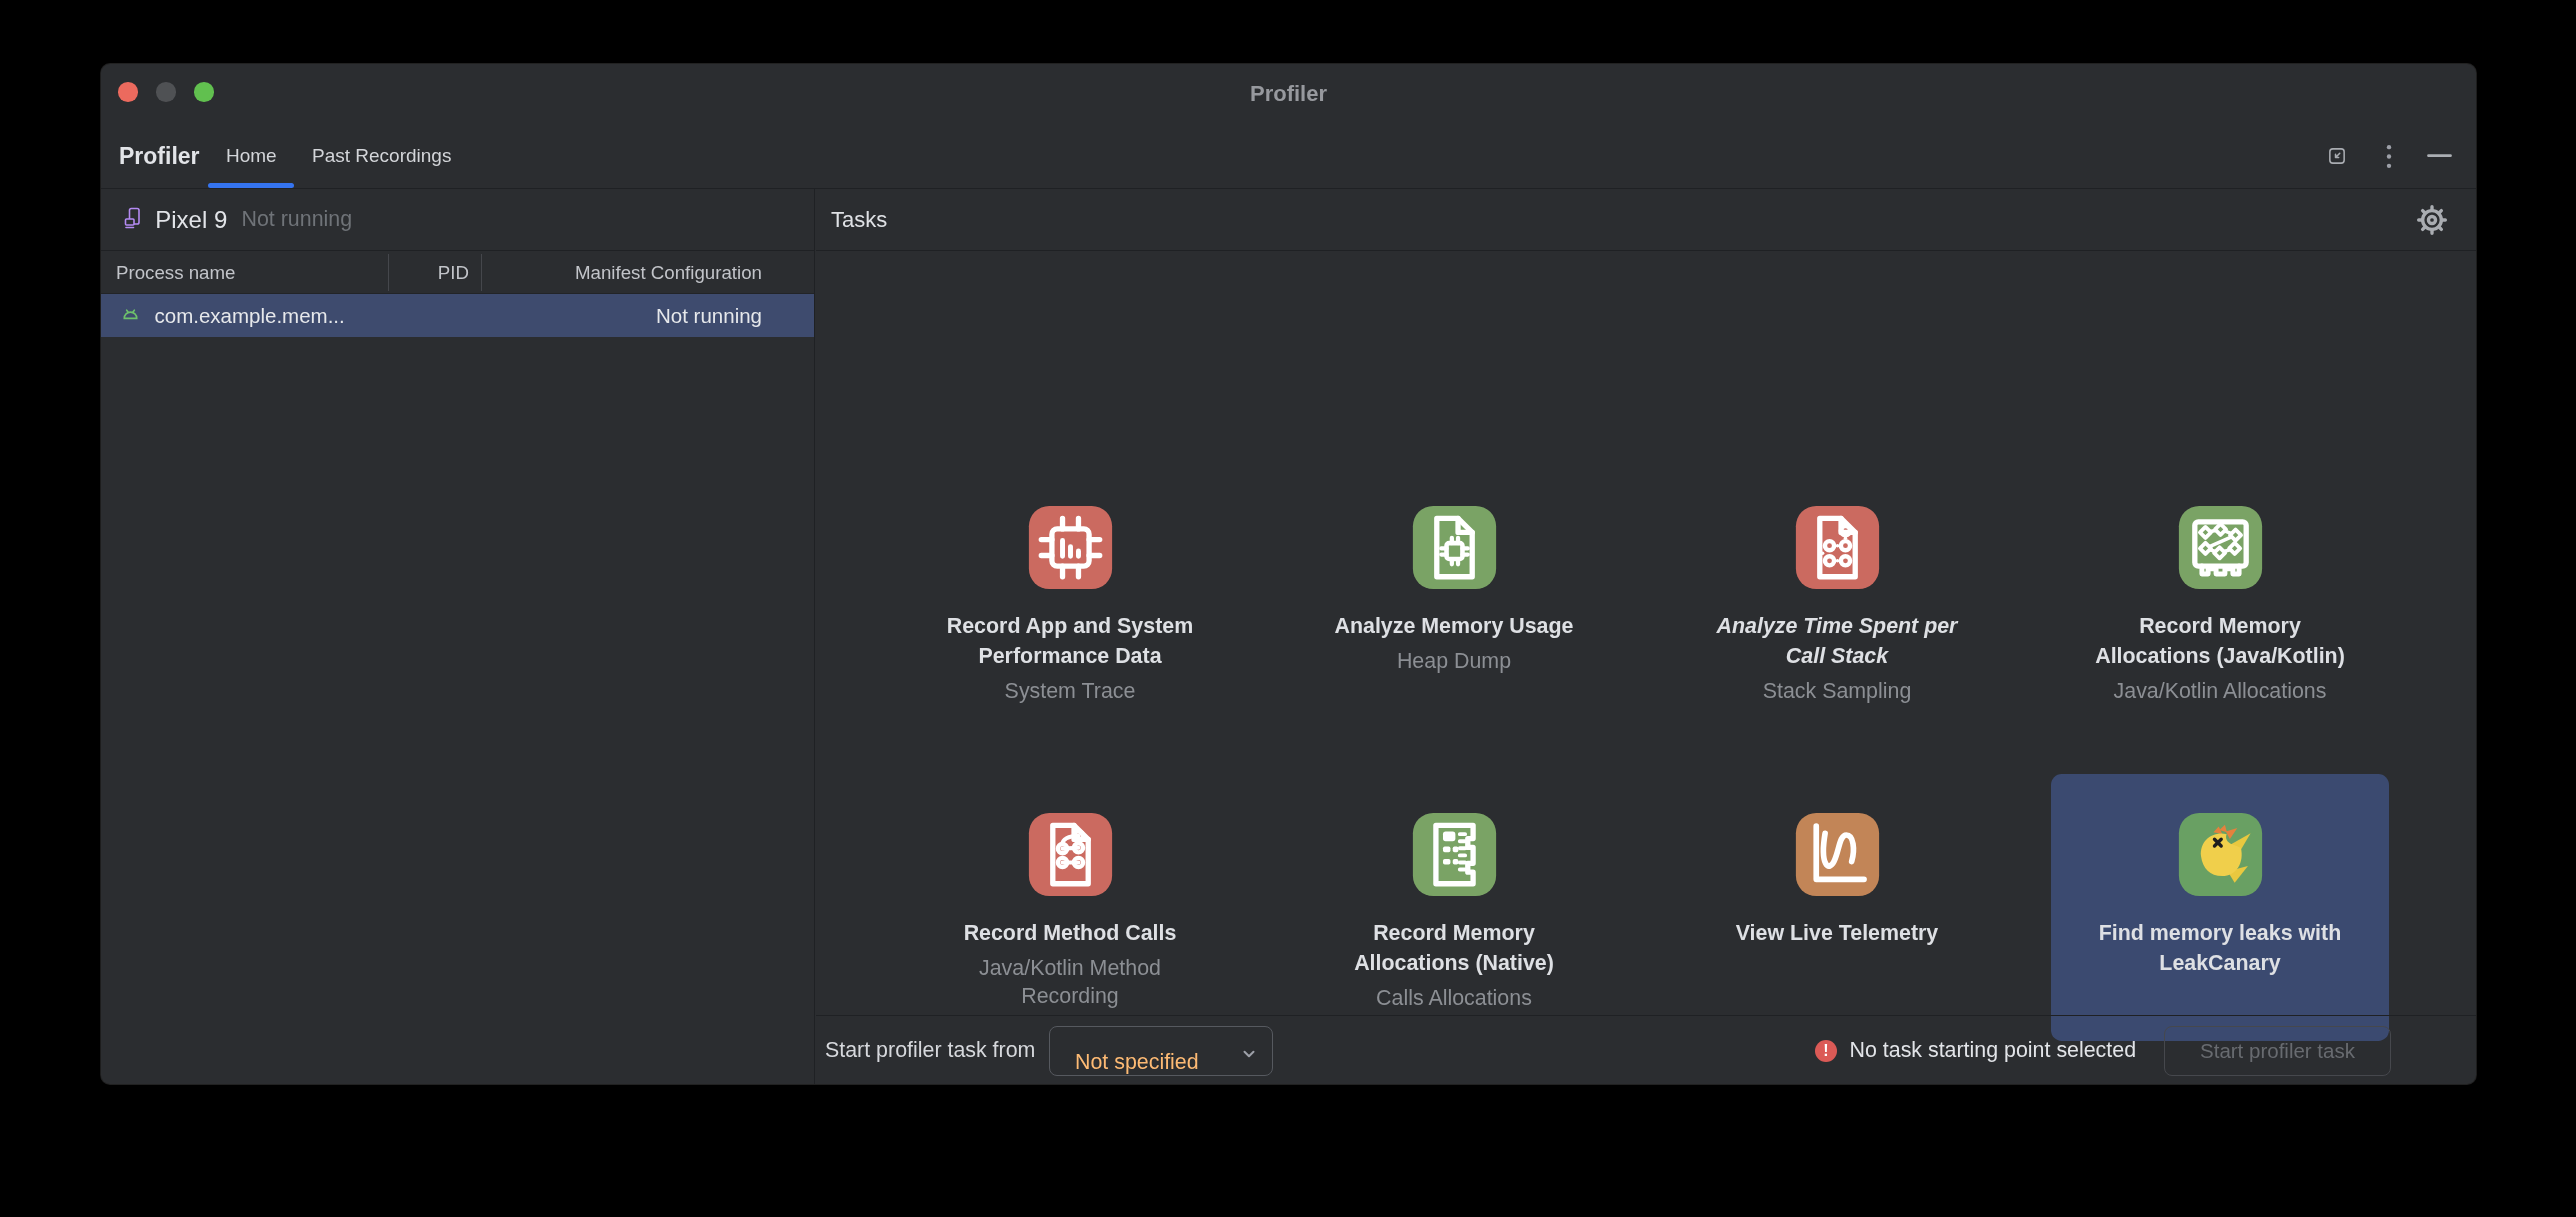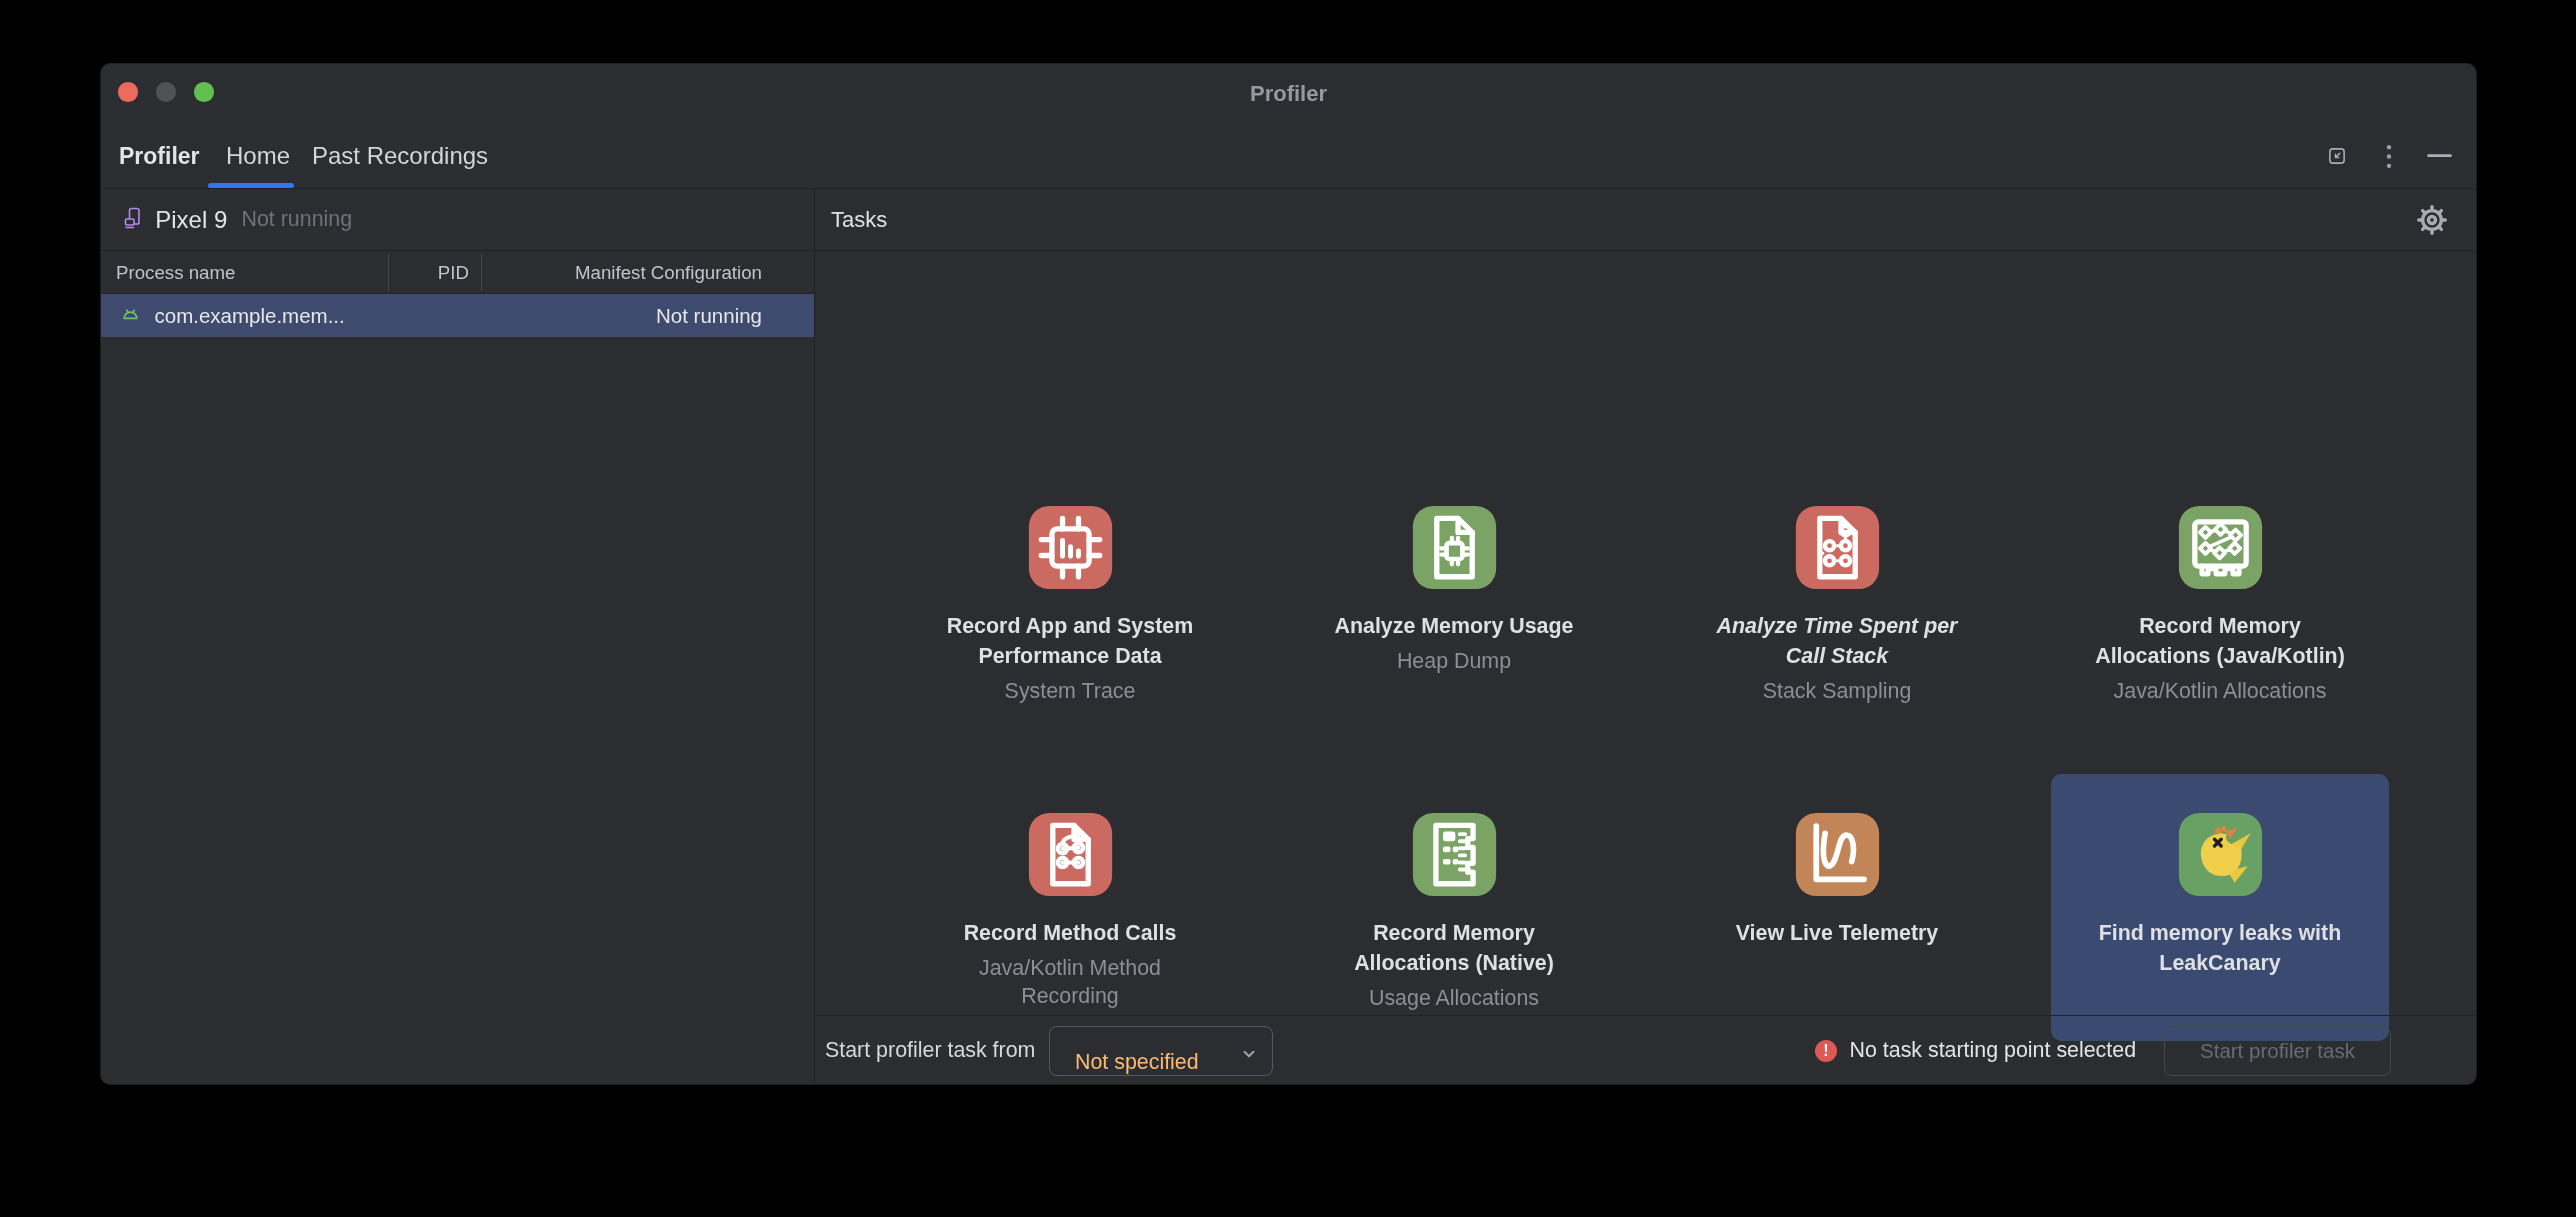--- a/index.html
+++ b/index.html
@@ -19,21 +19,21 @@
   .light.grey { left:55px; background:#4F5154; }
   .light.green { left:93px; background:#61C04F; }
   .win-title { position:absolute; left:0; top:0; width:100%; height:59px;
     display:flex; align-items:center; justify-content:center;
     color:#97999E; font-size:22px; font-weight:bold; }
 
   
   .tabbar { position:absolute; left:0; top:59px; width:100%; height:66px; border-bottom:0.9px solid #1F2124; }
   .tabbar .app-tab { position:absolute; left:18px; top:0; height:66px; display:flex; align-items:center;
     color:#E2E4E8; font-size:23px; font-weight:bold; }
-  .tab { position:absolute; top:0; height:66px; display:flex; align-items:center; color:#D3D5D9; font-size:24px; }
+  .tab { position:absolute; top:0; height:66px; display:flex; align-items:center; color:#D3D5D9; font-size:19px; }
   .tab.home { left:125px; }
   .tab.past { left:211px; }
   .tab-underline { position:absolute; left:107px; top:60px; width:86px; height:5.3px; background:#3574F0; border-radius:2.7px; }
   .winbtn { position:absolute; top:0; height:66px; display:flex; align-items:center; }
   .winbtn.dock { left:2225px; }
   .winbtn.kebab { left:2280px; }
   .winbtn.hide { left:2325px; }
 
   
   .left-panel { position:absolute; left:0; top:125px; width:714px; bottom:0; border-right:0.9px solid #1F2124;padding-left:36px; }
@@ -291,21 +291,21 @@
             <g fill="#fff">
               <rect x="17.5" y="11" width="7" height="5.5" rx="1.5"></rect>
               <rect x="17.5" y="19.5" width="4.2" height="3.2" rx="1"></rect>
               <rect x="23" y="19.5" width="3.2" height="3.2" rx="1"></rect>
               <rect x="17.5" y="26.5" width="4.2" height="3.2" rx="1"></rect>
               <rect x="23" y="26.5" width="3.2" height="3.2" rx="1"></rect>
             </g>
           </svg>
         </span>
         <div class="task-title tw290">Record Memory Allocations (Native)</div>
-        <div class="task-sub">Usage Allocations</div>
+        <div class="task-sub">Calls Allocations</div>
       </div>
 
       <div class="card r2" style="left:852px">
         <span class="task-icon">
           <svg width="85" height="85" viewBox="0 0 48 48">
             <rect x="0.5" y="0.5" width="47" height="47" rx="11.5" fill="#C28557"></rect>
             <g fill="none" stroke="#fff" stroke-width="3.2" stroke-linecap="round" stroke-linejoin="round">
               <path d="M12 8 V38 M12 38 H39"></path>
               <path d="M17 12 C14 30 19 34 22 28 C25 22 25 13 29 13 C33 13 34 21 32 28"></path>
             </g>

